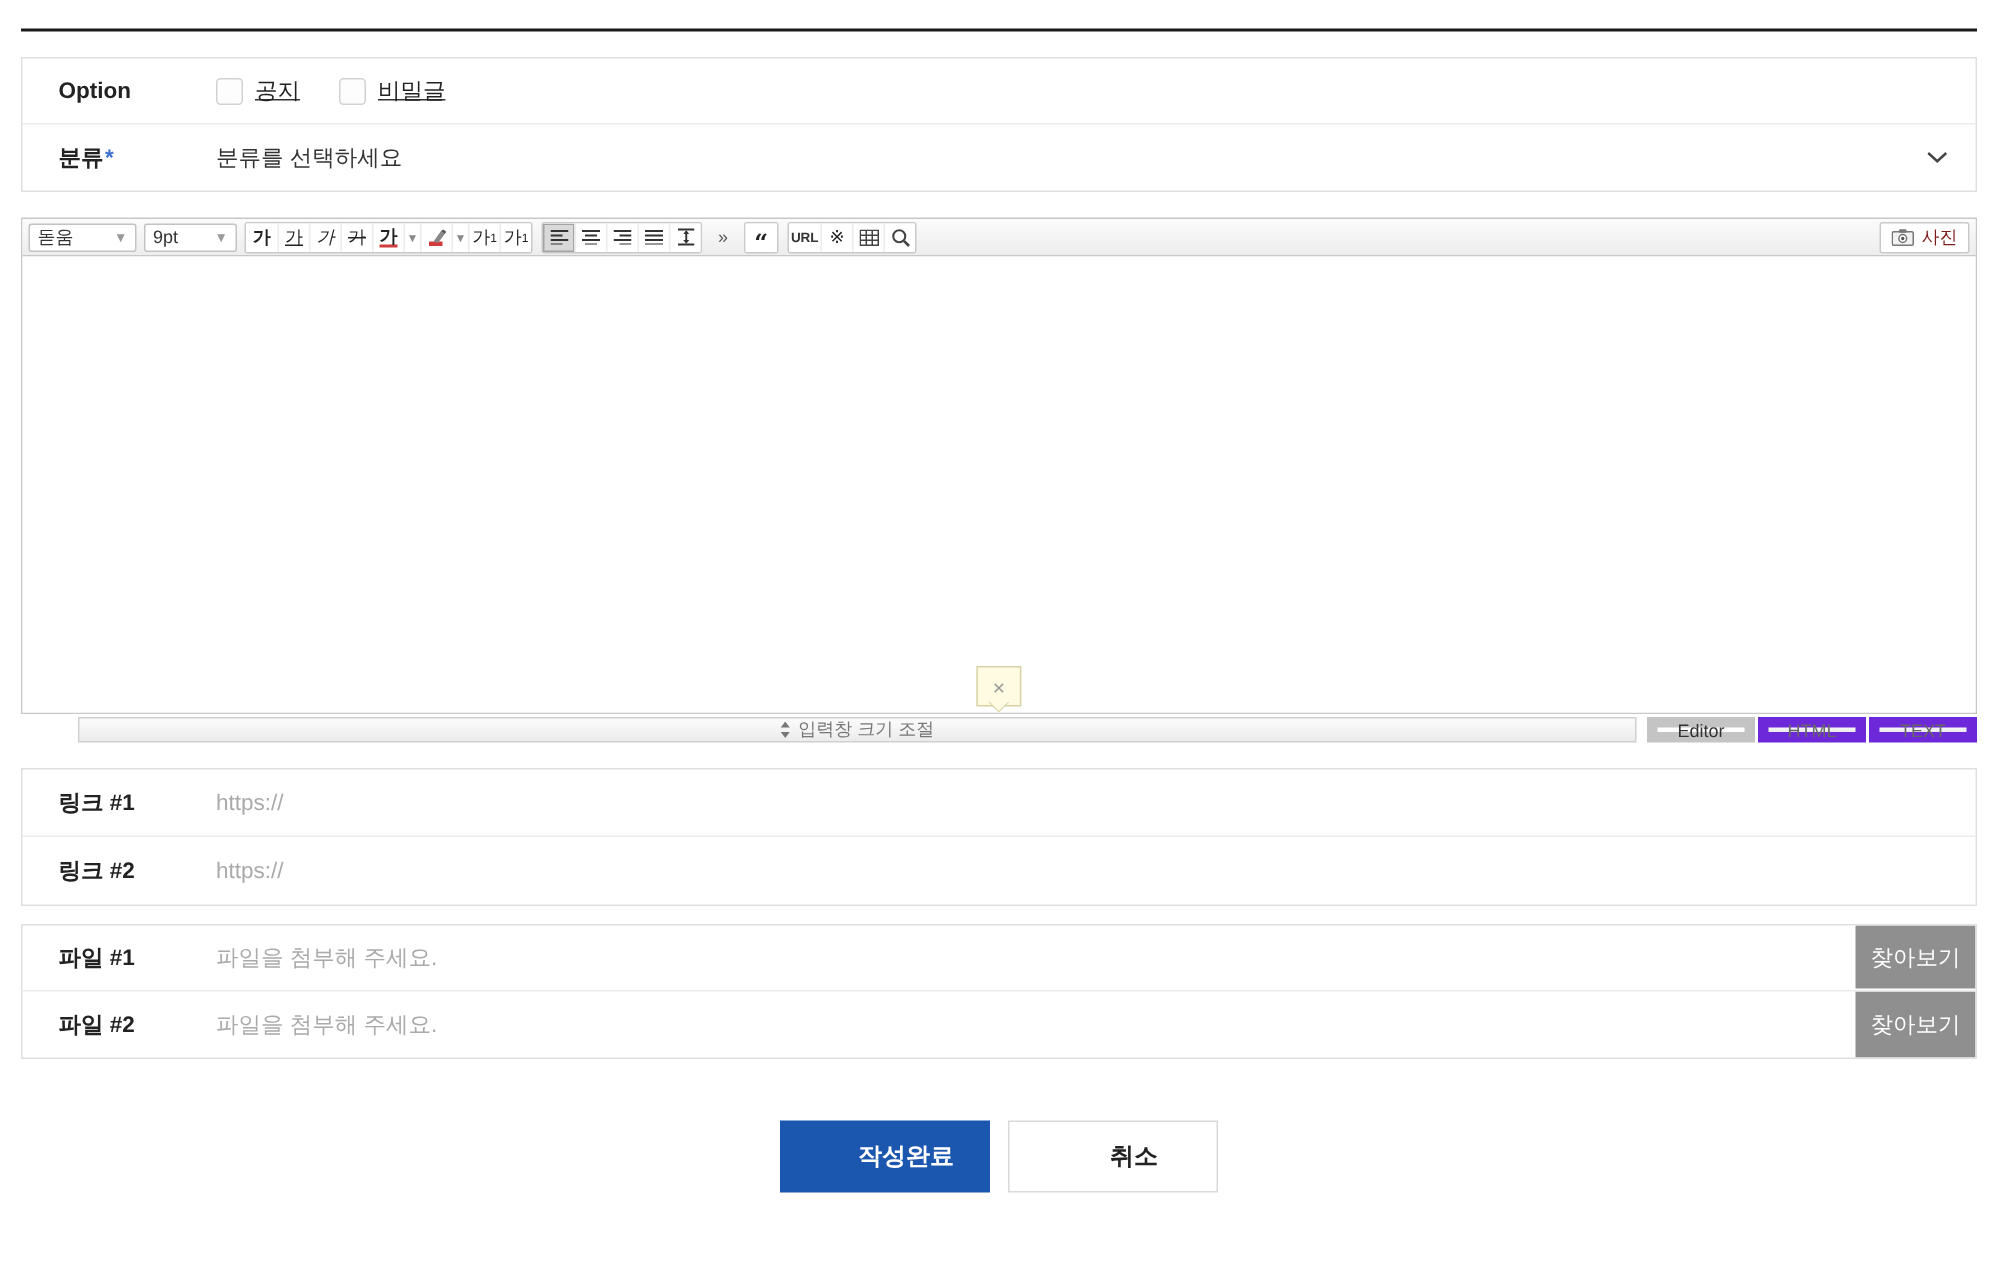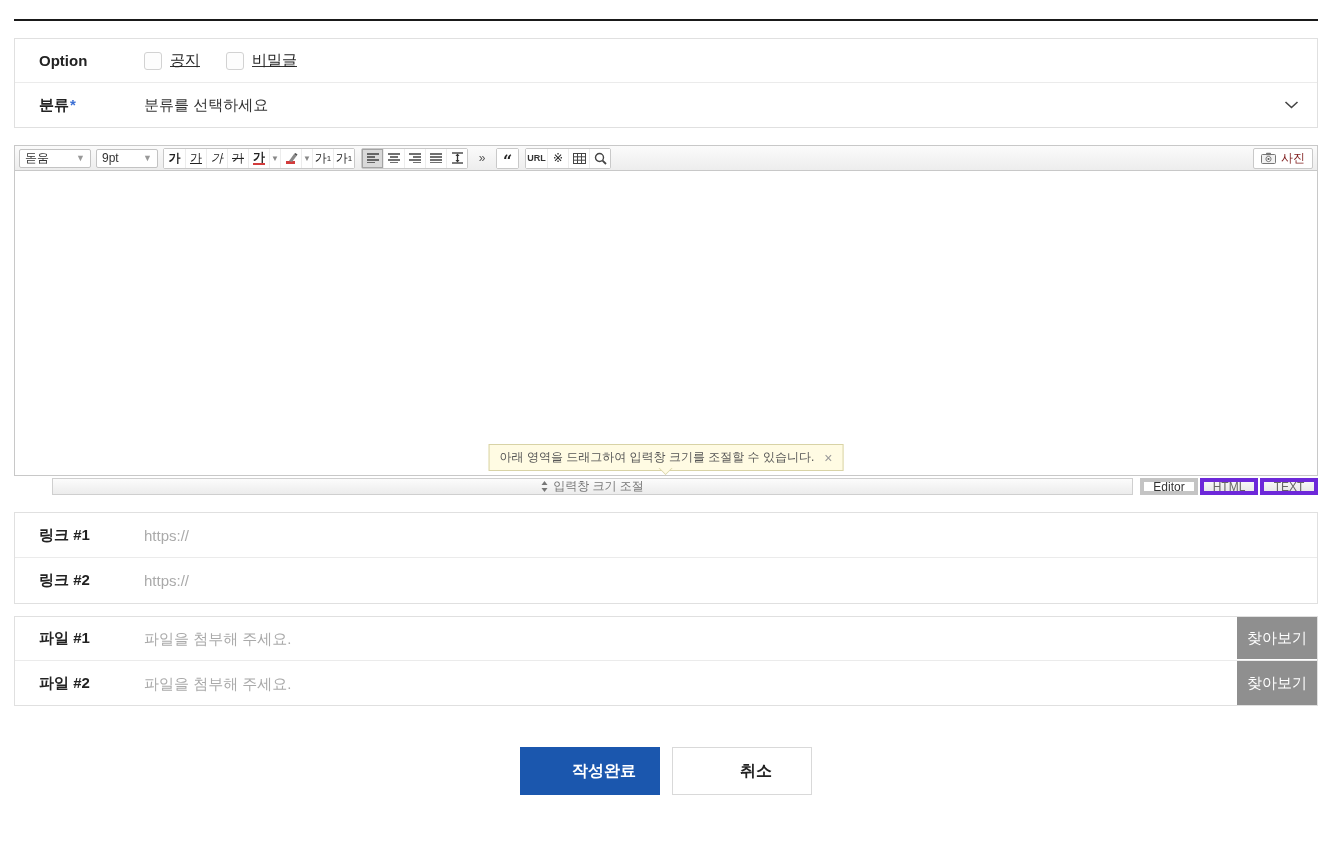--- a/index.html
+++ b/index.html
@@ -62,21 +62,21 @@
   
   .tooltip { position: absolute; bottom: 4px; left: 50%; transform: translateX(-50%); height: 27px; background: #fffbe3; border: 1px solid #d8d3a6; display: flex; align-items: center; gap: 10px; padding: 0 10px; font-size: 12px; color: #555; white-space: nowrap; }
   .tooltip::after { content: ""; position: absolute; bottom: -12px; left: 50%; margin-left: -7px; border: 7px solid transparent; border-top-color: #d8d3a6; }
   .tooltip::before { content: ""; position: absolute; bottom: -10px; left: 50%; margin-left: -6px; border: 6px solid transparent; border-top-color: #fffbe3; z-index: 1; }
   .tooltip-close { color: #999; font-size: 14px; cursor: pointer; }
 
   
   .editor-footer { display: flex; align-items: stretch; height: 17px; margin-top: 2px; }
   .resize-bar { flex: 1; border: 1px solid #cfcfcf; background: linear-gradient(#fcfcfc, #ececec); display: flex; align-items: center; justify-content: center; gap: 5px; font-size: 12px; color: #777; cursor: row-resize; margin-left: 38px; }
   .tabs { display: flex; margin-left: 7px; gap: 2px; }
-  .tab { width: 58px; display: flex; align-items: center; justify-content: center; font-size: 12px; color: #666; border: 4px solid #6d28d9; background: linear-gradient(#f7f7f7, #e9e9e9); cursor: pointer; }
+  .tab { width: 72px; display: flex; align-items: center; justify-content: center; font-size: 12px; color: #666; border: 7px solid #6d28d9; background: linear-gradient(#f7f7f7, #e9e9e9); cursor: pointer; }
   .tab.active { background: #fff; color: #333; border-color: #c4c4c4; }
 
   
   .links-box { margin-top: 17px; }
   .files-box { margin-top: 12px; }
   .frow45 { height: 45px; }
   .browse-btn { position: absolute; right: 0; top: 0; bottom: 1px; width: 80px; background: #8f8f8f; color: #fff; border: none; font-size: 15px; font-family: inherit; cursor: pointer; }
   .files-box .frow:last-child .browse-btn { bottom: 0; }
 
   
@@ -250,21 +250,20 @@
             <circle cx="7.5" cy="7" r="2.6" fill="#fff" stroke="#777"></circle>
             <circle cx="7.5" cy="7" r="1.1" fill="#555"></circle>
           </svg>
         <span>사진</span>
       </button>
     </div>
 
     <div class="editor-body" contenteditable="true" style=""></div>
 
     <div class="tooltip">
-      <span>아래 영역을 드래그하여 입력창 크기를 조절할 수 있습니다.</span>
       <span class="tooltip-close">×</span>
     </div>
   </div>
 
   <div class="editor-footer">
     <div class="resize-bar">
       <svg width="7" height="11" viewBox="0 0 7 11">
           <path d="M3.5 0 L0.5 4 L6.5 4 Z" fill="#777"></path>
           <path d="M3.5 11 L0.5 7 L6.5 7 Z" fill="#777"></path>
         </svg>

